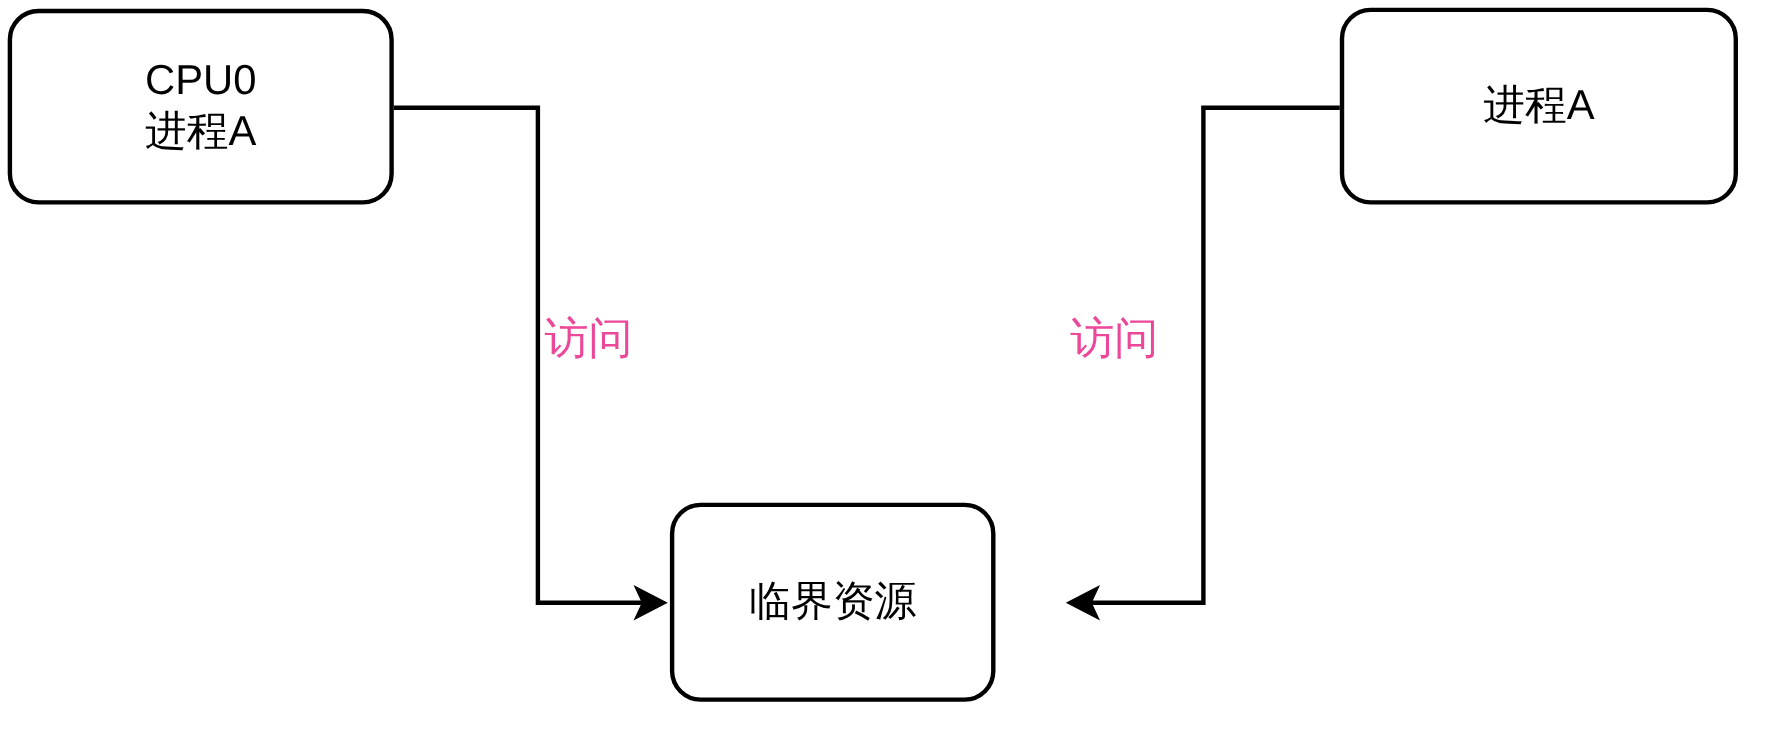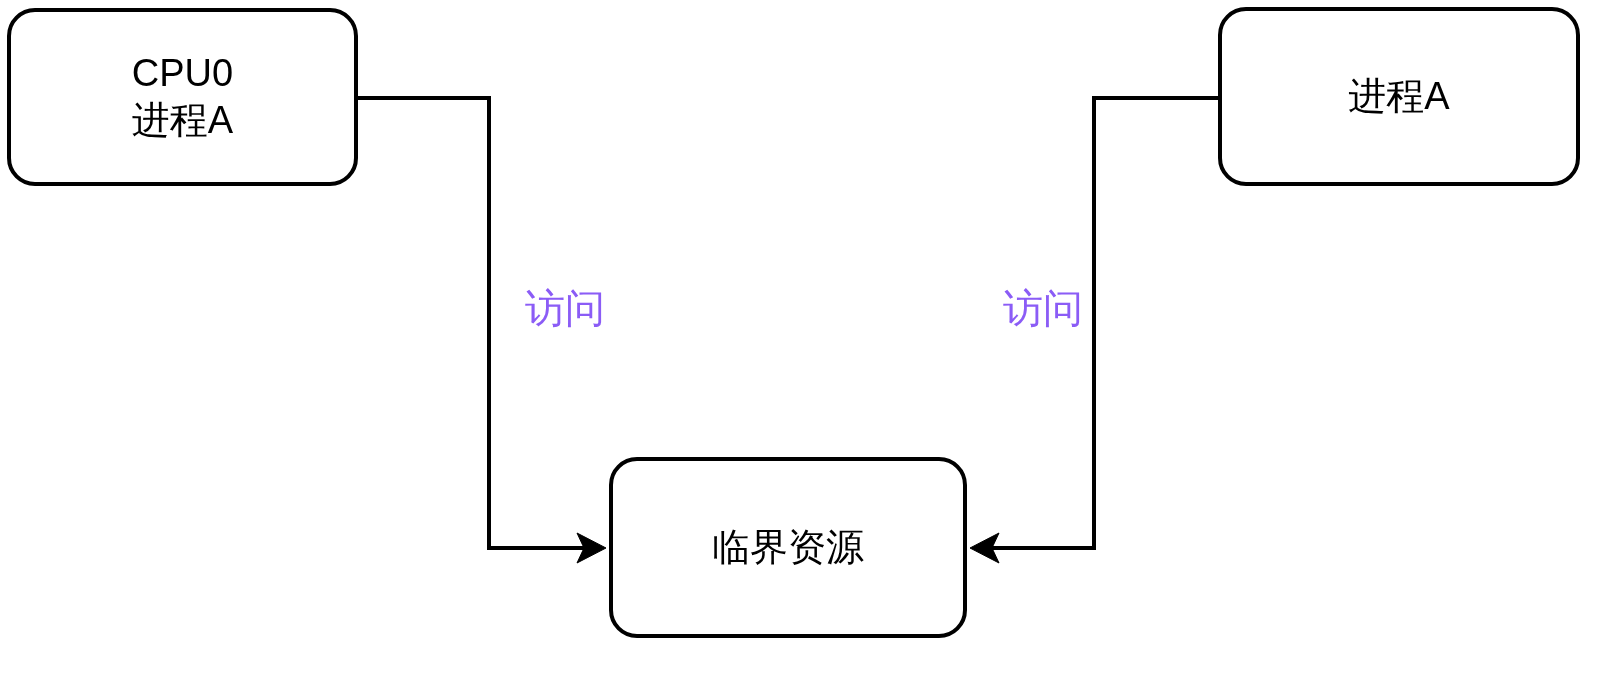--- a/index.html
+++ b/index.html
@@ -40,28 +40,28 @@
     flex-direction: column;
     align-items: center;
     justify-content: center;
     text-align: center;
     font-size: 38px;
     line-height: 47px;
     color: #000000;
   }
   .node-cpu0 { left: 7px;    top: 8px;   width: 351px; height: 178px; }
   .node-cpu1 { left: 1218px; top: 7px;   width: 362px; height: 179px; }
-  .node-resource { left: 609px; top: 457px; width: 358px; height: 181px; }
+  .node-resource { left: 609px; top: 457px; width: 296px; height: 181px; }
   .edge-label {
     position: absolute;
     width: 110px;
-    text-align: right;
+    text-align: left;
     font-size: 40px;
     line-height: 44px;
-    color: #8b5cf6;
+    color: #ec4899;
     background: #ffffff;
   }
   .edge-label-left  { left: 495px; top: 286px; }
   .edge-label-right { left: 973px; top: 286px; }
 </style>
 </head>
 <body>
 
 <div class="canvas">
 

